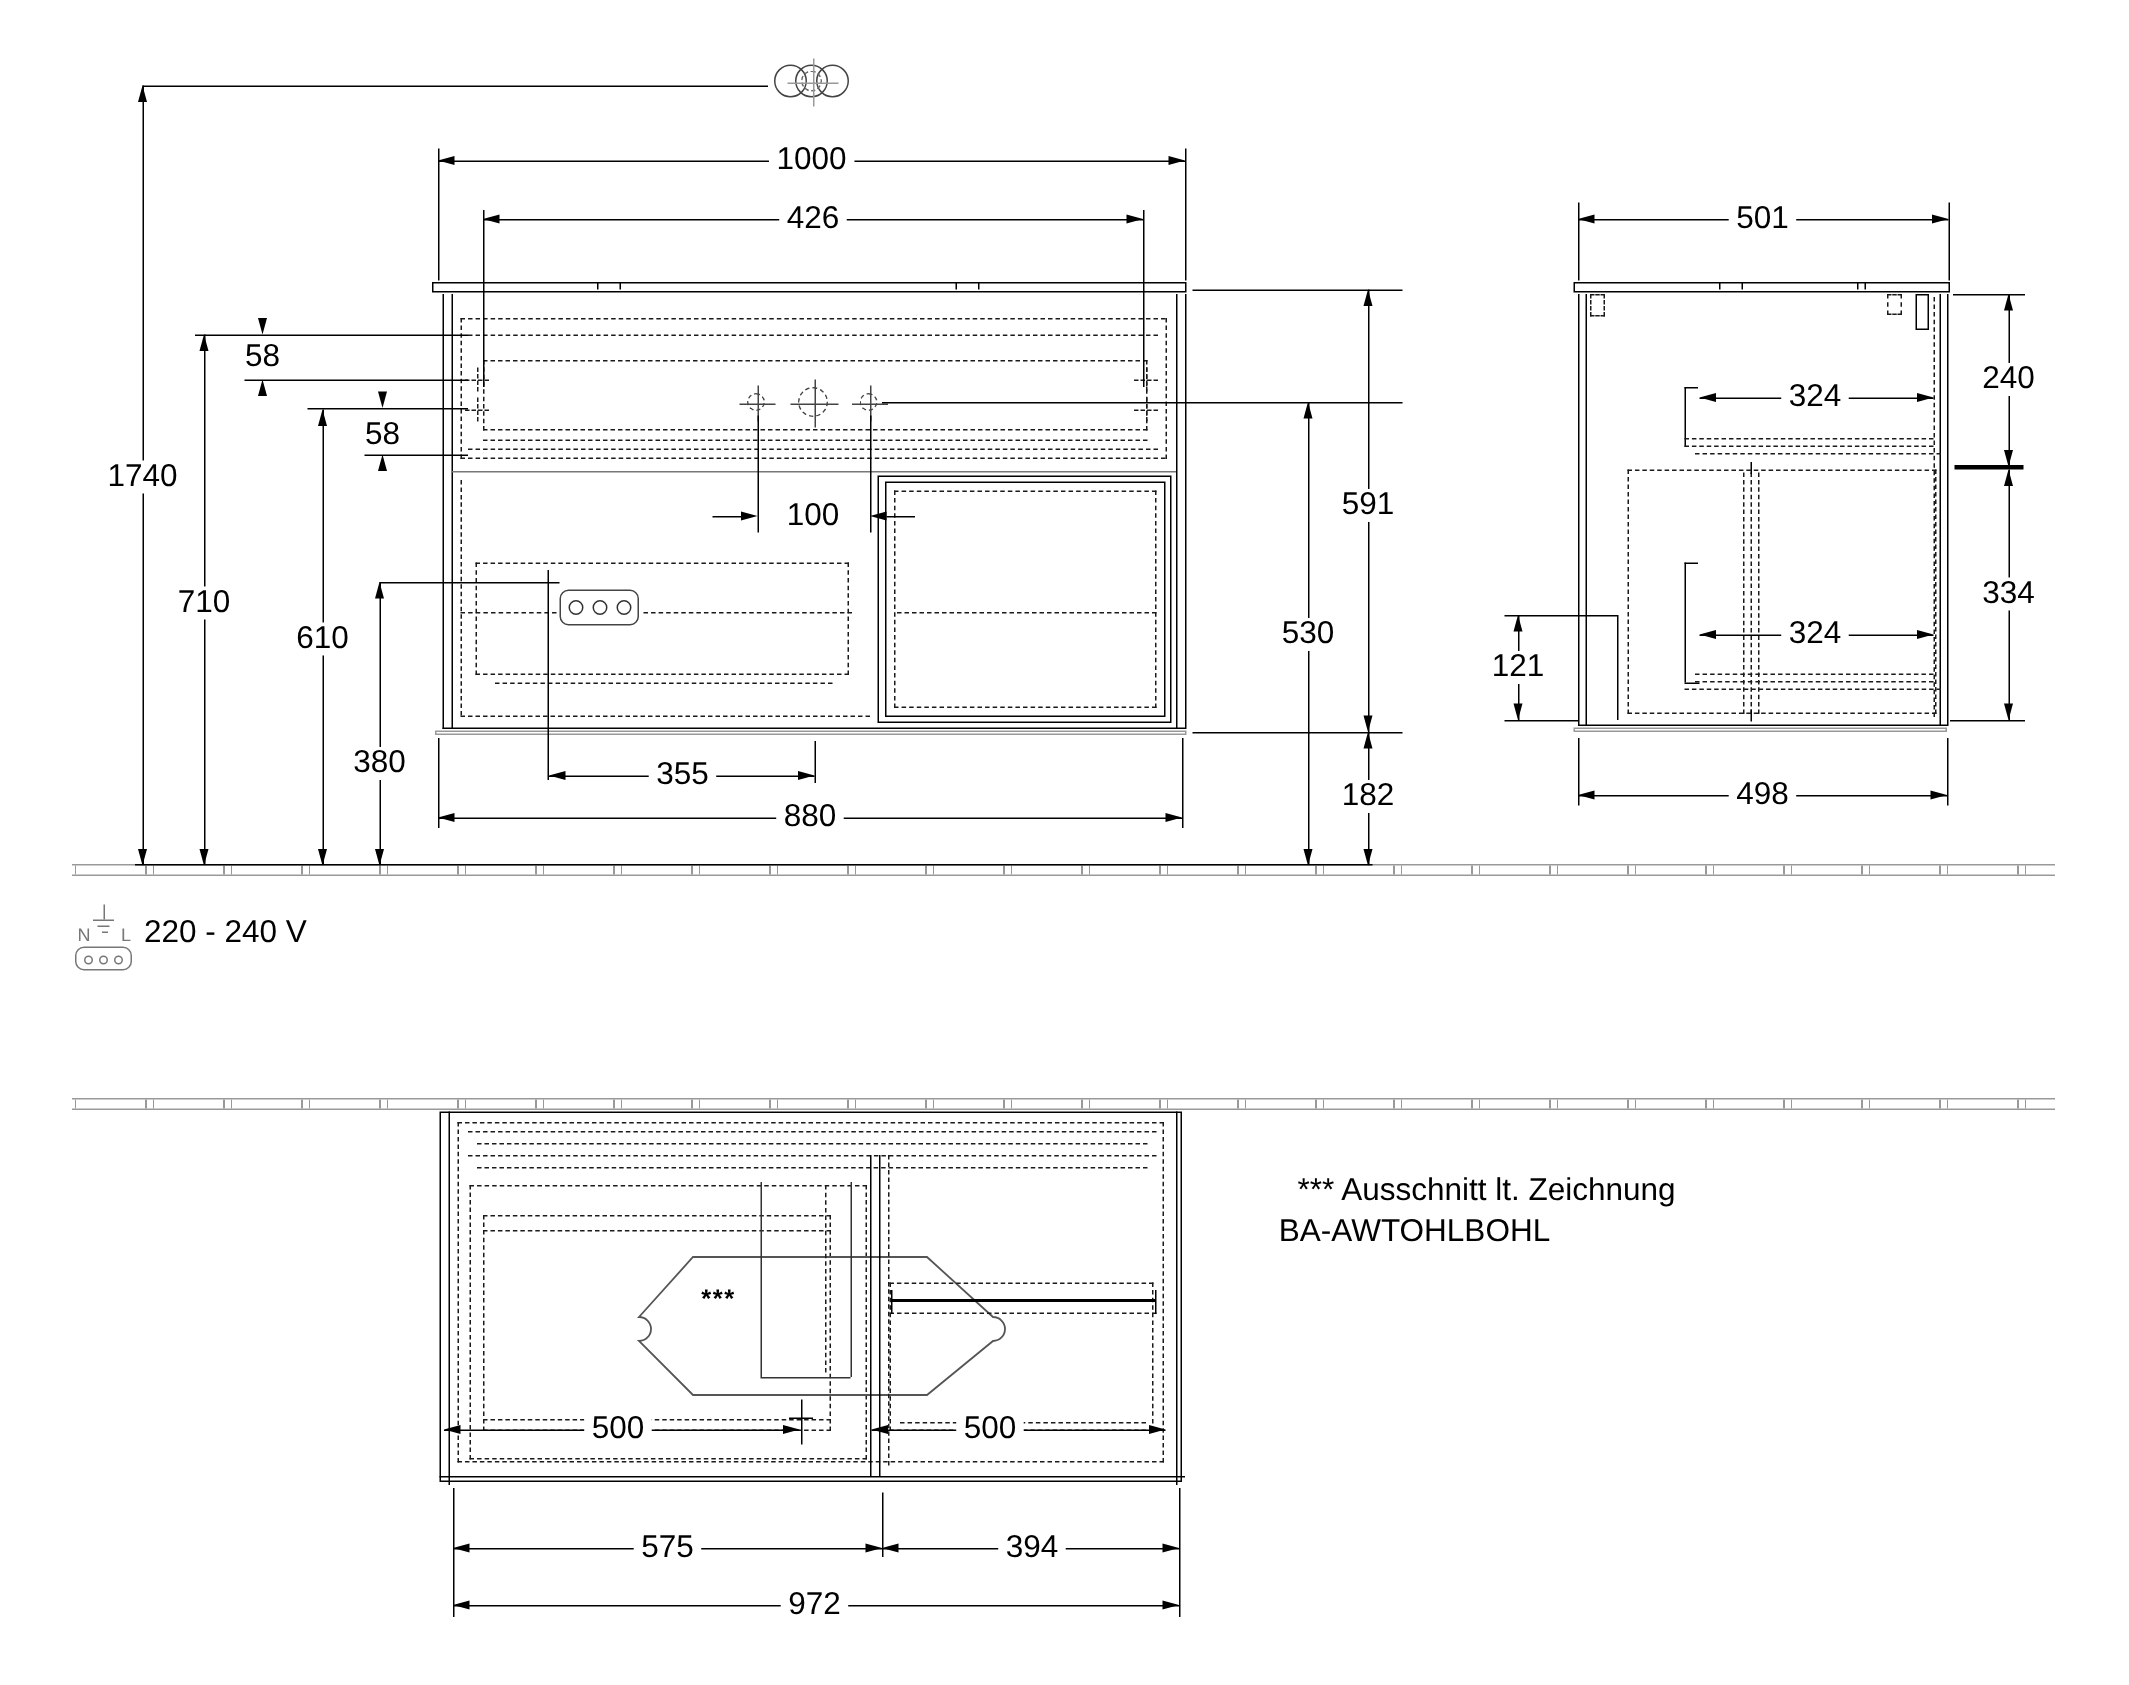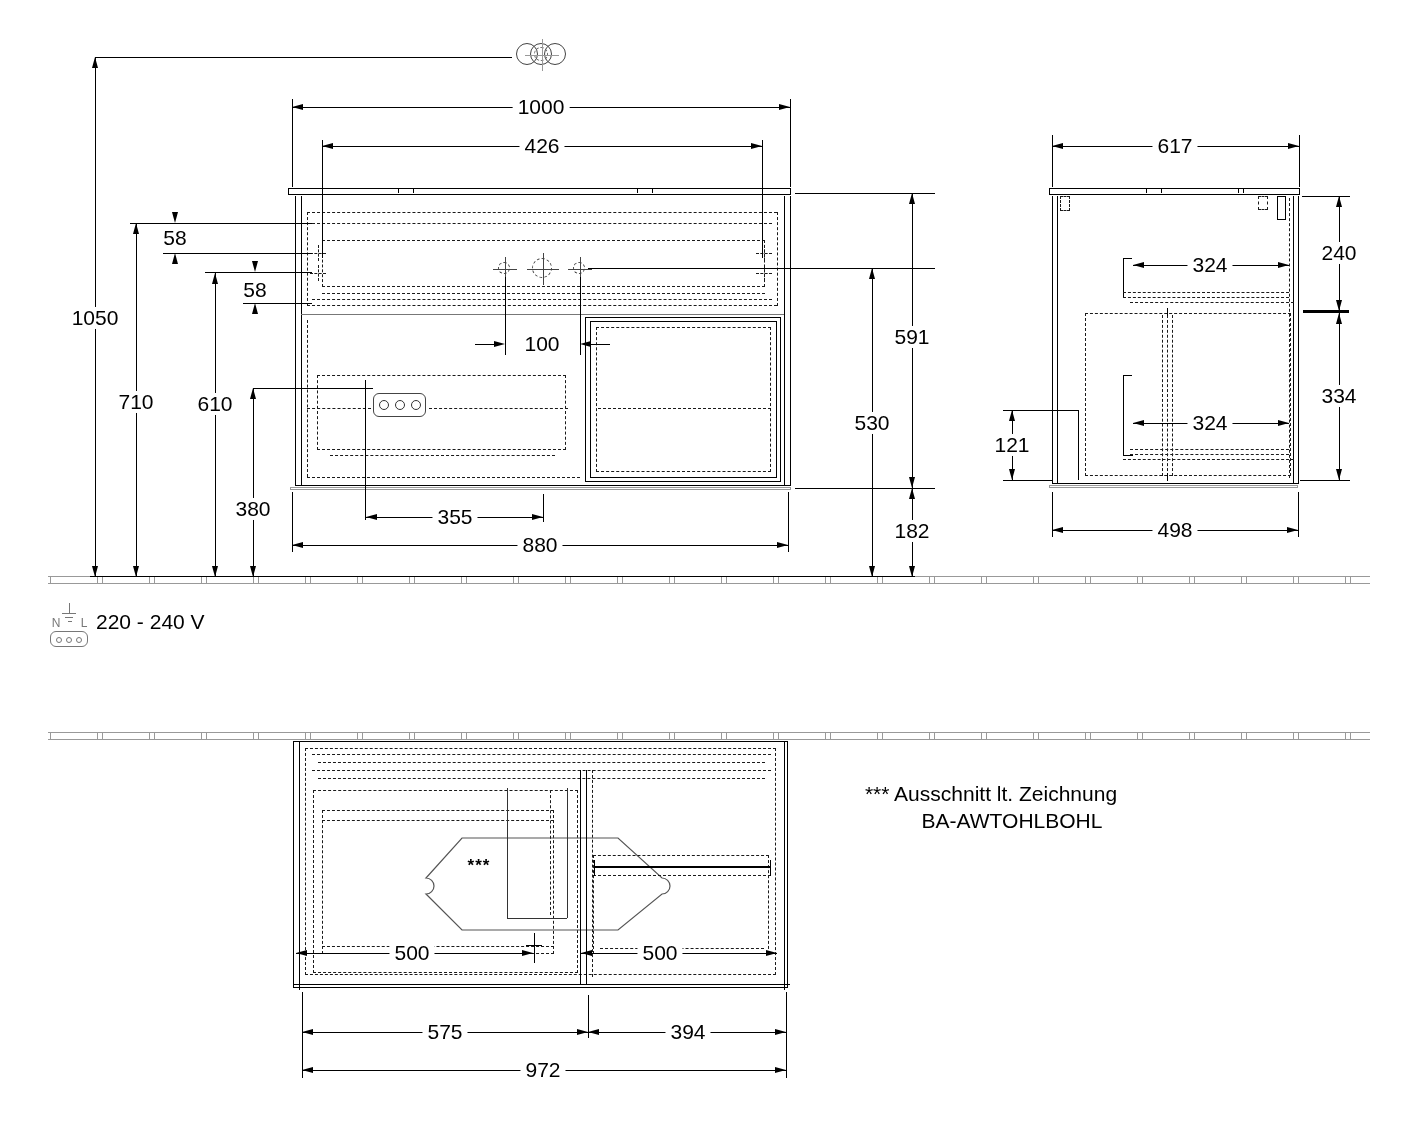--- a/index.html
+++ b/index.html
@@ -106,29 +106,29 @@
     <div class="r" style="left:585px;top:317px;width:196px;height:165px"></div>
     <div class="r" style="left:590px;top:321px;width:187px;height:157px"></div>
     <div class="dr" style="left:596px;top:327px;width:175px;height:145px"></div>
     <div class="dh" style="left:598px;top:408px;width:173px"></div>
   </div>
 
   <div class="g">
     <div class="v" style="left:95px;top:57px;height:520px"></div>
     <div class="au" style="left:92px;top:57px"></div>
     <div class="ad" style="left:92px;top:566px"></div>
-    <div class="dim" style="left:95px;top:318px">1050</div>
+    <div class="dim" style="left:95px;top:318px">1740</div>
     <div class="v" style="left:136px;top:223px;height:354px"></div>
     <div class="au" style="left:133px;top:223px"></div>
     <div class="ad" style="left:133px;top:566px"></div>
     <div class="dim" style="left:136px;top:402px">710</div>
     <div class="v" style="left:215px;top:273px;height:304px"></div>
     <div class="au" style="left:212px;top:273px"></div>
     <div class="ad" style="left:212px;top:566px"></div>
-    <div class="dim" style="left:215px;top:404px">610</div>
+    <div class="dim" style="left:215px;top:426px">610</div>
     <div class="v" style="left:253px;top:388px;height:189px"></div>
     <div class="au" style="left:250px;top:388px"></div>
     <div class="ad" style="left:250px;top:566px"></div>
     <div class="dim" style="left:253px;top:509px">380</div>
     <div class="h" style="left:130px;top:223px;width:182px"></div>
     <div class="h" style="left:163px;top:253px;width:149px"></div>
     <div class="h" style="left:205px;top:272px;width:107px"></div>
     <div class="h" style="left:243px;top:303px;width:69px"></div>
     <div class="ad" style="left:172px;top:212px"></div>
     <div class="au" style="left:172px;top:253px"></div>
@@ -222,21 +222,21 @@
     <div class="dh" style="left:1123px;top:459px;width:171px"></div>
     <div class="v" style="left:1078px;top:410px;height:70px"></div>
   </div>
 
   <div class="g">
     <div class="v" style="left:1052px;top:135px;height:52px"></div>
     <div class="v" style="left:1299px;top:135px;height:52px"></div>
     <div class="h" style="left:1052px;top:146px;width:247px"></div>
     <div class="al" style="left:1052px;top:143px"></div>
     <div class="ar" style="left:1288px;top:143px"></div>
-    <div class="dim" style="left:1175px;top:146px">617</div>
+    <div class="dim" style="left:1175px;top:146px">501</div>
     <div class="h" style="left:1302px;top:196px;width:48px"></div>
     <div class="v" style="left:1339px;top:196px;height:115px"></div>
     <div class="au" style="left:1336px;top:196px"></div>
     <div class="ad" style="left:1336px;top:300px"></div>
     <div class="dim" style="left:1339px;top:253px">240</div>
     <div class="h" style="left:1133px;top:265px;width:156px"></div>
     <div class="al" style="left:1133px;top:262px"></div>
     <div class="ar" style="left:1278px;top:262px"></div>
     <div class="dim" style="left:1210px;top:265px">324</div>
     <div class="h" style="left:1133px;top:423px;width:156px"></div>
@@ -341,16 +341,16 @@
     <div class="ar" style="left:775px;top:1029px"></div>
     <div class="dim" style="left:688px;top:1032px">394</div>
     <div class="h" style="left:302px;top:1070px;width:484px"></div>
     <div class="al" style="left:302px;top:1067px"></div>
     <div class="ar" style="left:775px;top:1067px"></div>
     <div class="dim" style="left:543px;top:1070px">972</div>
   </div>
 
   <div class="g">
     <div class="note" style="left:991px;top:794px">*** Ausschnitt lt. Zeichnung</div>
-    <div class="note" style="left:1012px;top:821px">BA-AWTOHLBOHL</div>
+    <div class="note" style="left:943px;top:821px">BA-AWTOHLBOHL</div>
   </div>
 
 </div>
 
 </body></html>

